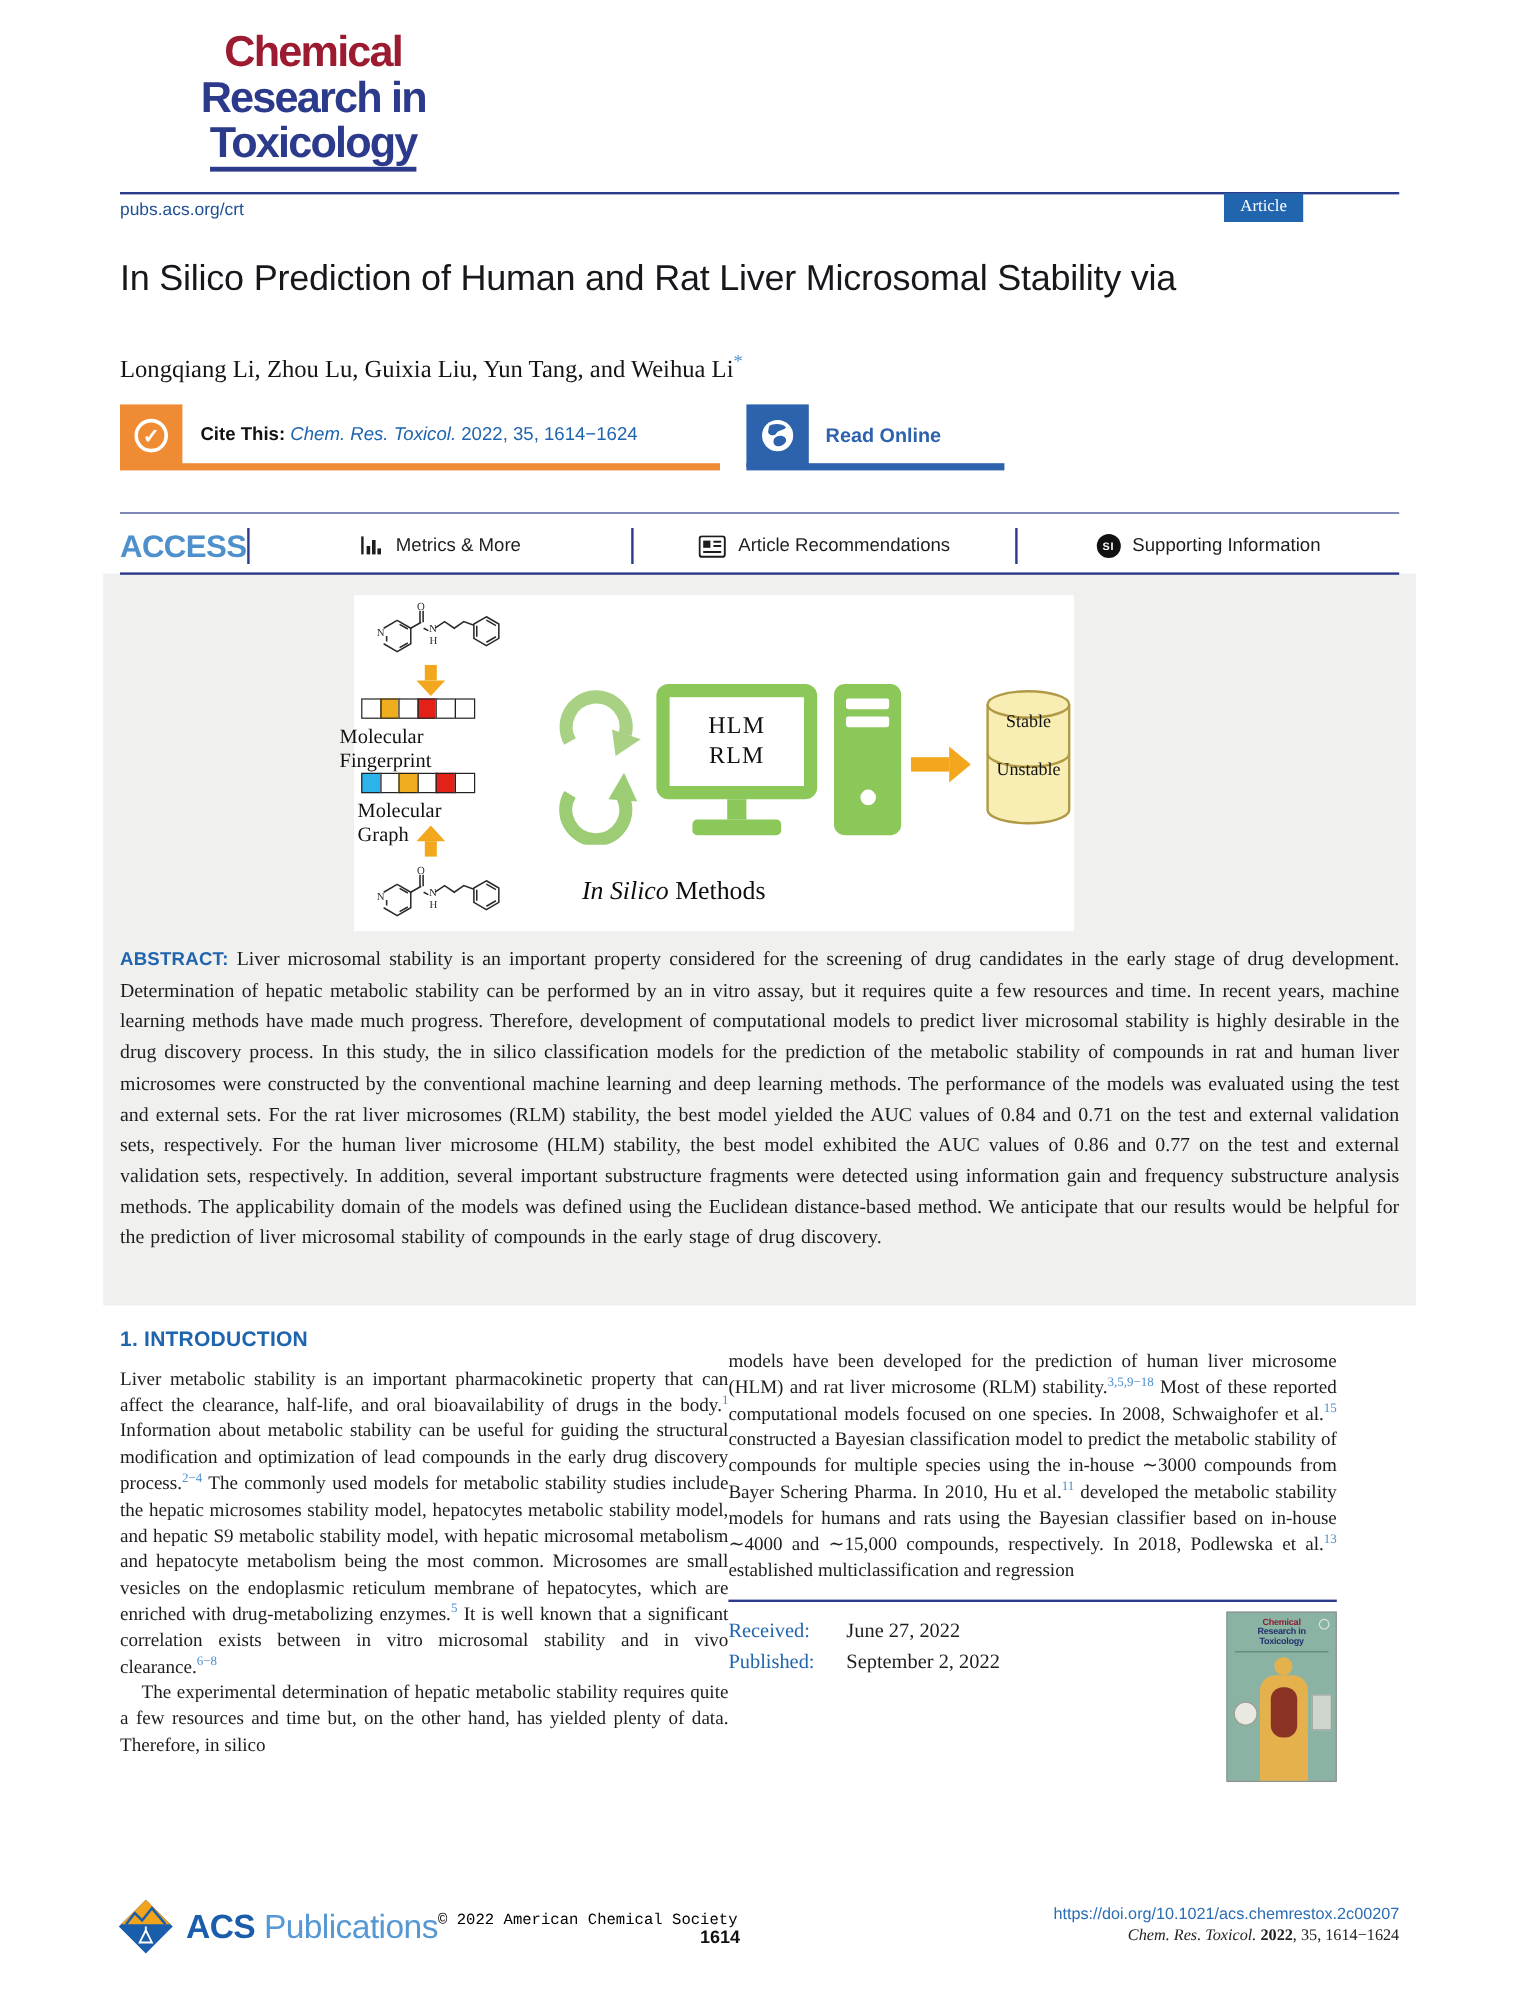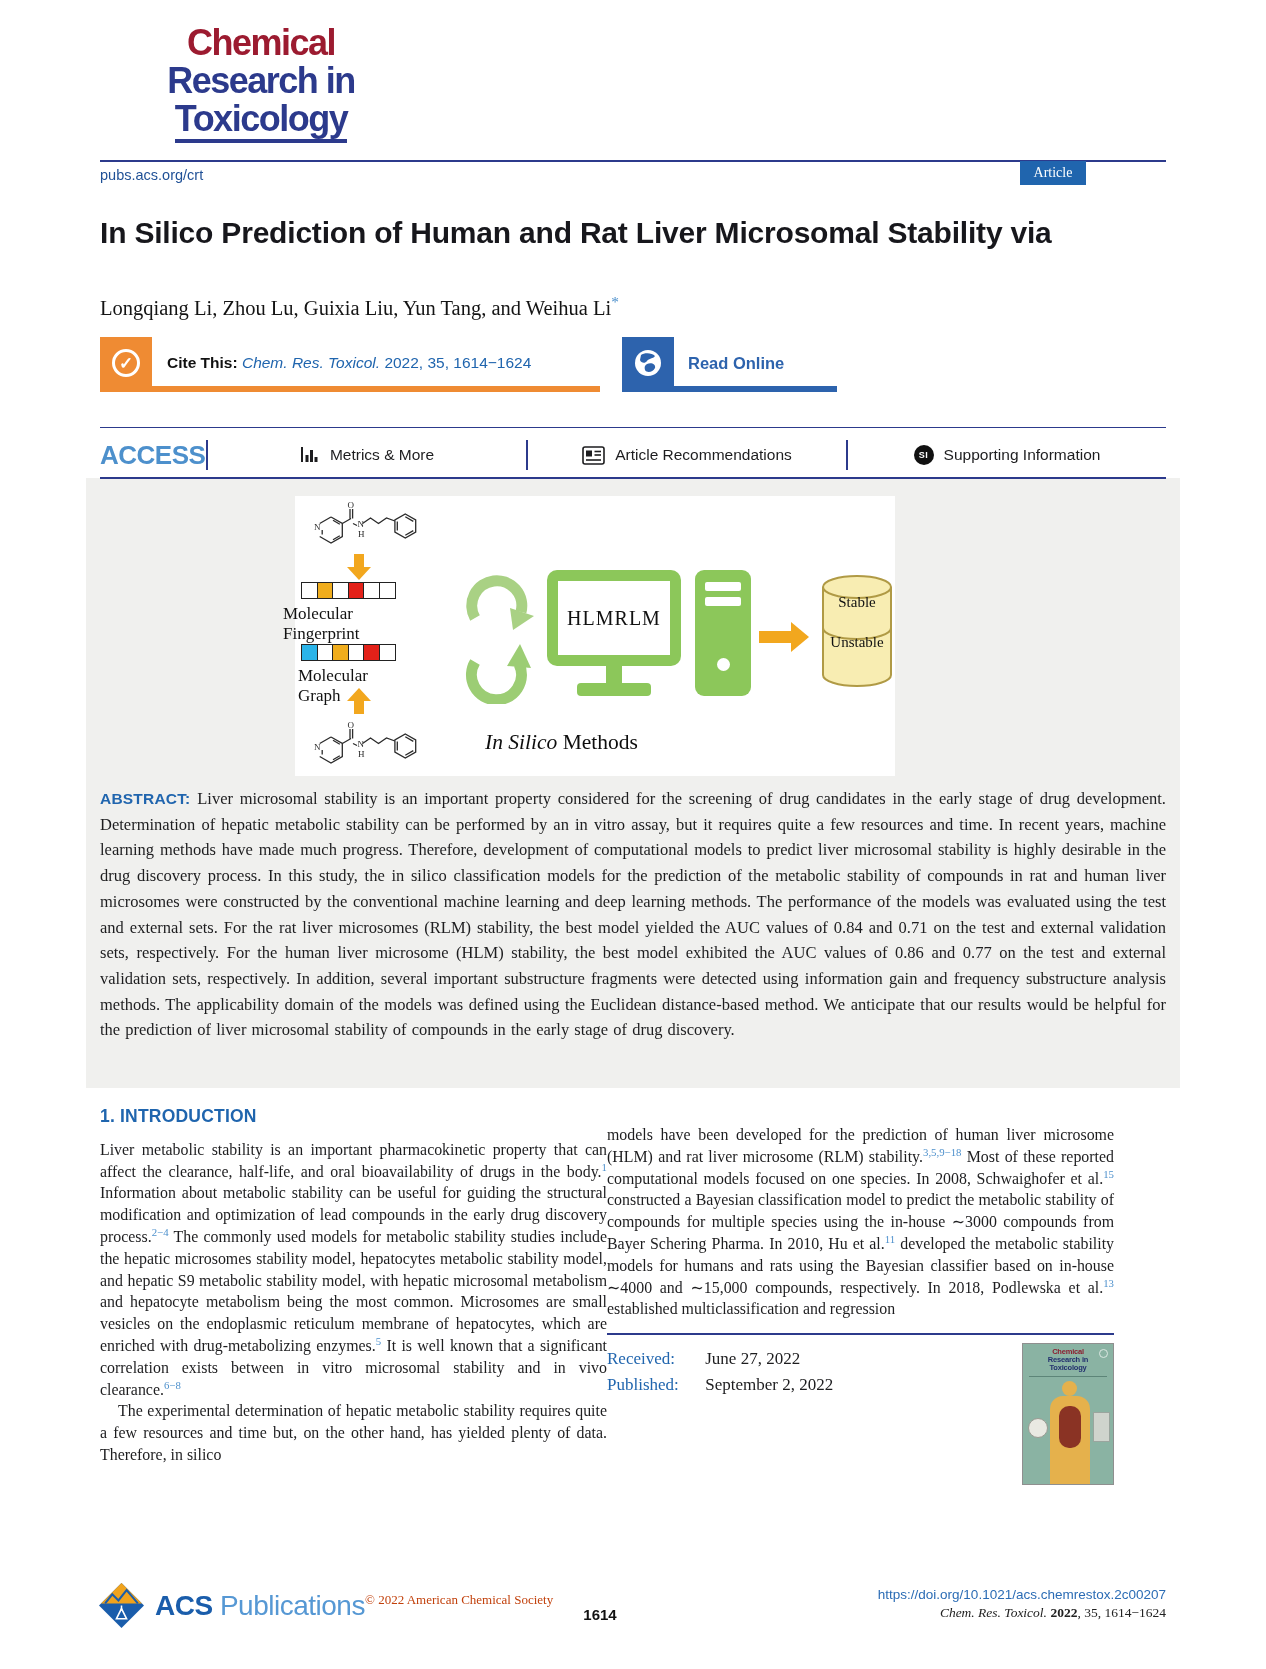--- a/index.html
+++ b/index.html
@@ -18,21 +18,21 @@
   .logo .l2{color:#2c3a8c;font-size:36px}
   .logo .l3w{color:#2c3a8c;font-size:36px;display:inline-block;border-bottom:4px solid #2c3a8c;padding-bottom:1px}
 
   .rule-top{position:absolute;left:100px;top:160px;width:1066px;border-top:2px solid #2c3a8c}
   .site-url{position:absolute;left:100px;top:167px;font-family:"Liberation Sans",sans-serif;font-size:14.5px;color:#1f5096}
   .article-badge{position:absolute;left:1020px;top:161px;width:66px;height:24px;background:#2065ae;color:#ffffff;
         font-family:Liberation Serif, serif;font-size:14px;text-align:center;line-height:24px}
 
   
   .title{position:absolute;left:100px;top:214px;width:1020px;font-family:"Liberation Sans",sans-serif;
-         font-weight:bold;font-size:30px;line-height:37px;color:#17171c;letter-spacing:-0.2px}
+         font-weight:normal;font-size:30px;line-height:37px;color:#17171c;letter-spacing:-0.2px}
   .authors{position:absolute;left:100px;top:297px;font-size:20.5px;color:#141414}
   .authors sup{color:#4d90cc;font-size:75%}
 
   
   .cite-bar{position:absolute;left:100px;top:340px;width:500px;height:52px;border-bottom:6px solid #ef8b33;
             display:flex;align-items:center;background:#fff}
   .cite-icon{width:52px;height:52px;background:#ef8b33;display:flex;align-items:center;justify-content:center;flex:0 0 52px}
   .cite-check{width:28px;height:28px;border:3px solid #fff;border-radius:50%;color:#fff;
               font:bold 17px/23px "Liberation Sans",sans-serif;text-align:center}
   .cite-text{margin-left:15px;font-family:"Liberation Sans",sans-serif;font-size:15.5px;white-space:nowrap}
@@ -71,21 +71,21 @@
   .sq-row{position:absolute;left:6px;display:flex}
   .row-fp{top:86px}.row-gr{top:148px}
   .sq{width:17px;height:17px;border:1.5px solid #222}
   .sq+.sq{margin-left:-1.5px}
   .ga-lab{position:absolute;font-size:17px;color:#111;text-align:left}
   .lab-fp{left:-12px;top:108px;width:130px}
   .lab-gr{left:3px;top:170px;width:100px}
   .arc{position:absolute;left:166px}
   .arc-top{top:74px}.arc-bot{top:144px}
   .monitor{position:absolute;left:252px;top:74px;width:134px;height:96px;background:#8cc75a;border-radius:10px;padding:11px}
-  .mon-screen{width:100%;height:100%;background:#fff;display:flex;flex-direction:row;align-items:center;
+  .mon-screen{width:100%;height:100%;background:#fff;display:flex;flex-direction:column;align-items:center;
               justify-content:center;font-size:20px;line-height:25px;color:#111;letter-spacing:1px}
   .mon-neck{position:absolute;left:311px;top:170px;width:16px;height:17px;background:#8cc75a}
   .mon-base{position:absolute;left:282px;top:187px;width:74px;height:13px;background:#8cc75a;border-radius:4px}
   .tower{position:absolute;left:400px;top:74px;width:56px;height:126px;background:#8cc75a;border-radius:9px}
   .slot{position:absolute;left:10px;width:36px;height:9px;background:#fff;border-radius:2px}
   .s1{top:12px}.s2{top:27px}
   .tower .dot{position:absolute;left:22px;top:88px;width:13px;height:13px;border-radius:50%;background:#fff}
   .db-wrap{position:absolute;left:524px;top:76px;width:76px;height:120px}
   .db-label{position:absolute;left:524px;width:76px;text-align:center;font-size:15px;color:#111}
   .lab-stable{top:98px}.lab-unstable{top:138px}
@@ -115,21 +115,21 @@
   .cov-body{position:absolute;left:27px;top:52px;width:40px;height:90px;border-radius:13px 13px 0 0;background:#e5b14c}
   .cov-organ{position:absolute;left:36px;top:62px;width:22px;height:42px;border-radius:10px;background:#8a3324}
   .cov-circle{position:absolute;left:5px;top:74px;width:20px;height:20px;border-radius:50%;background:#e9e9e2;border:1px solid #9b9b93}
   .cov-dev{position:absolute;right:3px;top:68px;width:17px;height:30px;background:#cfd4cd;border:1px solid #9aa59e}
 
   
   .footer-logo{position:absolute;left:98px;top:1582px;display:flex;align-items:center;gap:10px}
   .acs-text{font-family:Liberation Sans, sans-serif;font-size:28px;letter-spacing:-0.5px}
   .acs-text .a1{color:#1a5dab;font-weight:bold}
   .acs-text .a2{color:#5698d4}
-  .copyright{position:absolute;left:365px;top:1592px;font-family:Liberation Serif, serif;font-size:13px;color:#c2410c}
+  .copyright{position:absolute;left:365px;top:1592px;font-family:Liberation Mono, monospace;font-size:13px;color:#000000}
   .pagenum{position:absolute;left:558px;top:1606px;width:84px;text-align:center;
            font-family:"Liberation Sans",sans-serif;font-weight:bold;font-size:15px;color:#111}
   .doi{position:absolute;right:100px;top:1587px;text-align:right;font-family:"Liberation Sans",sans-serif;
        font-size:13.5px;color:#2b6cb5}
   .foot-cite{position:absolute;right:100px;top:1605px;text-align:right;font-size:13.5px;color:#222}
 </style>
 </head>
 <body>
 
 <div class="page">

